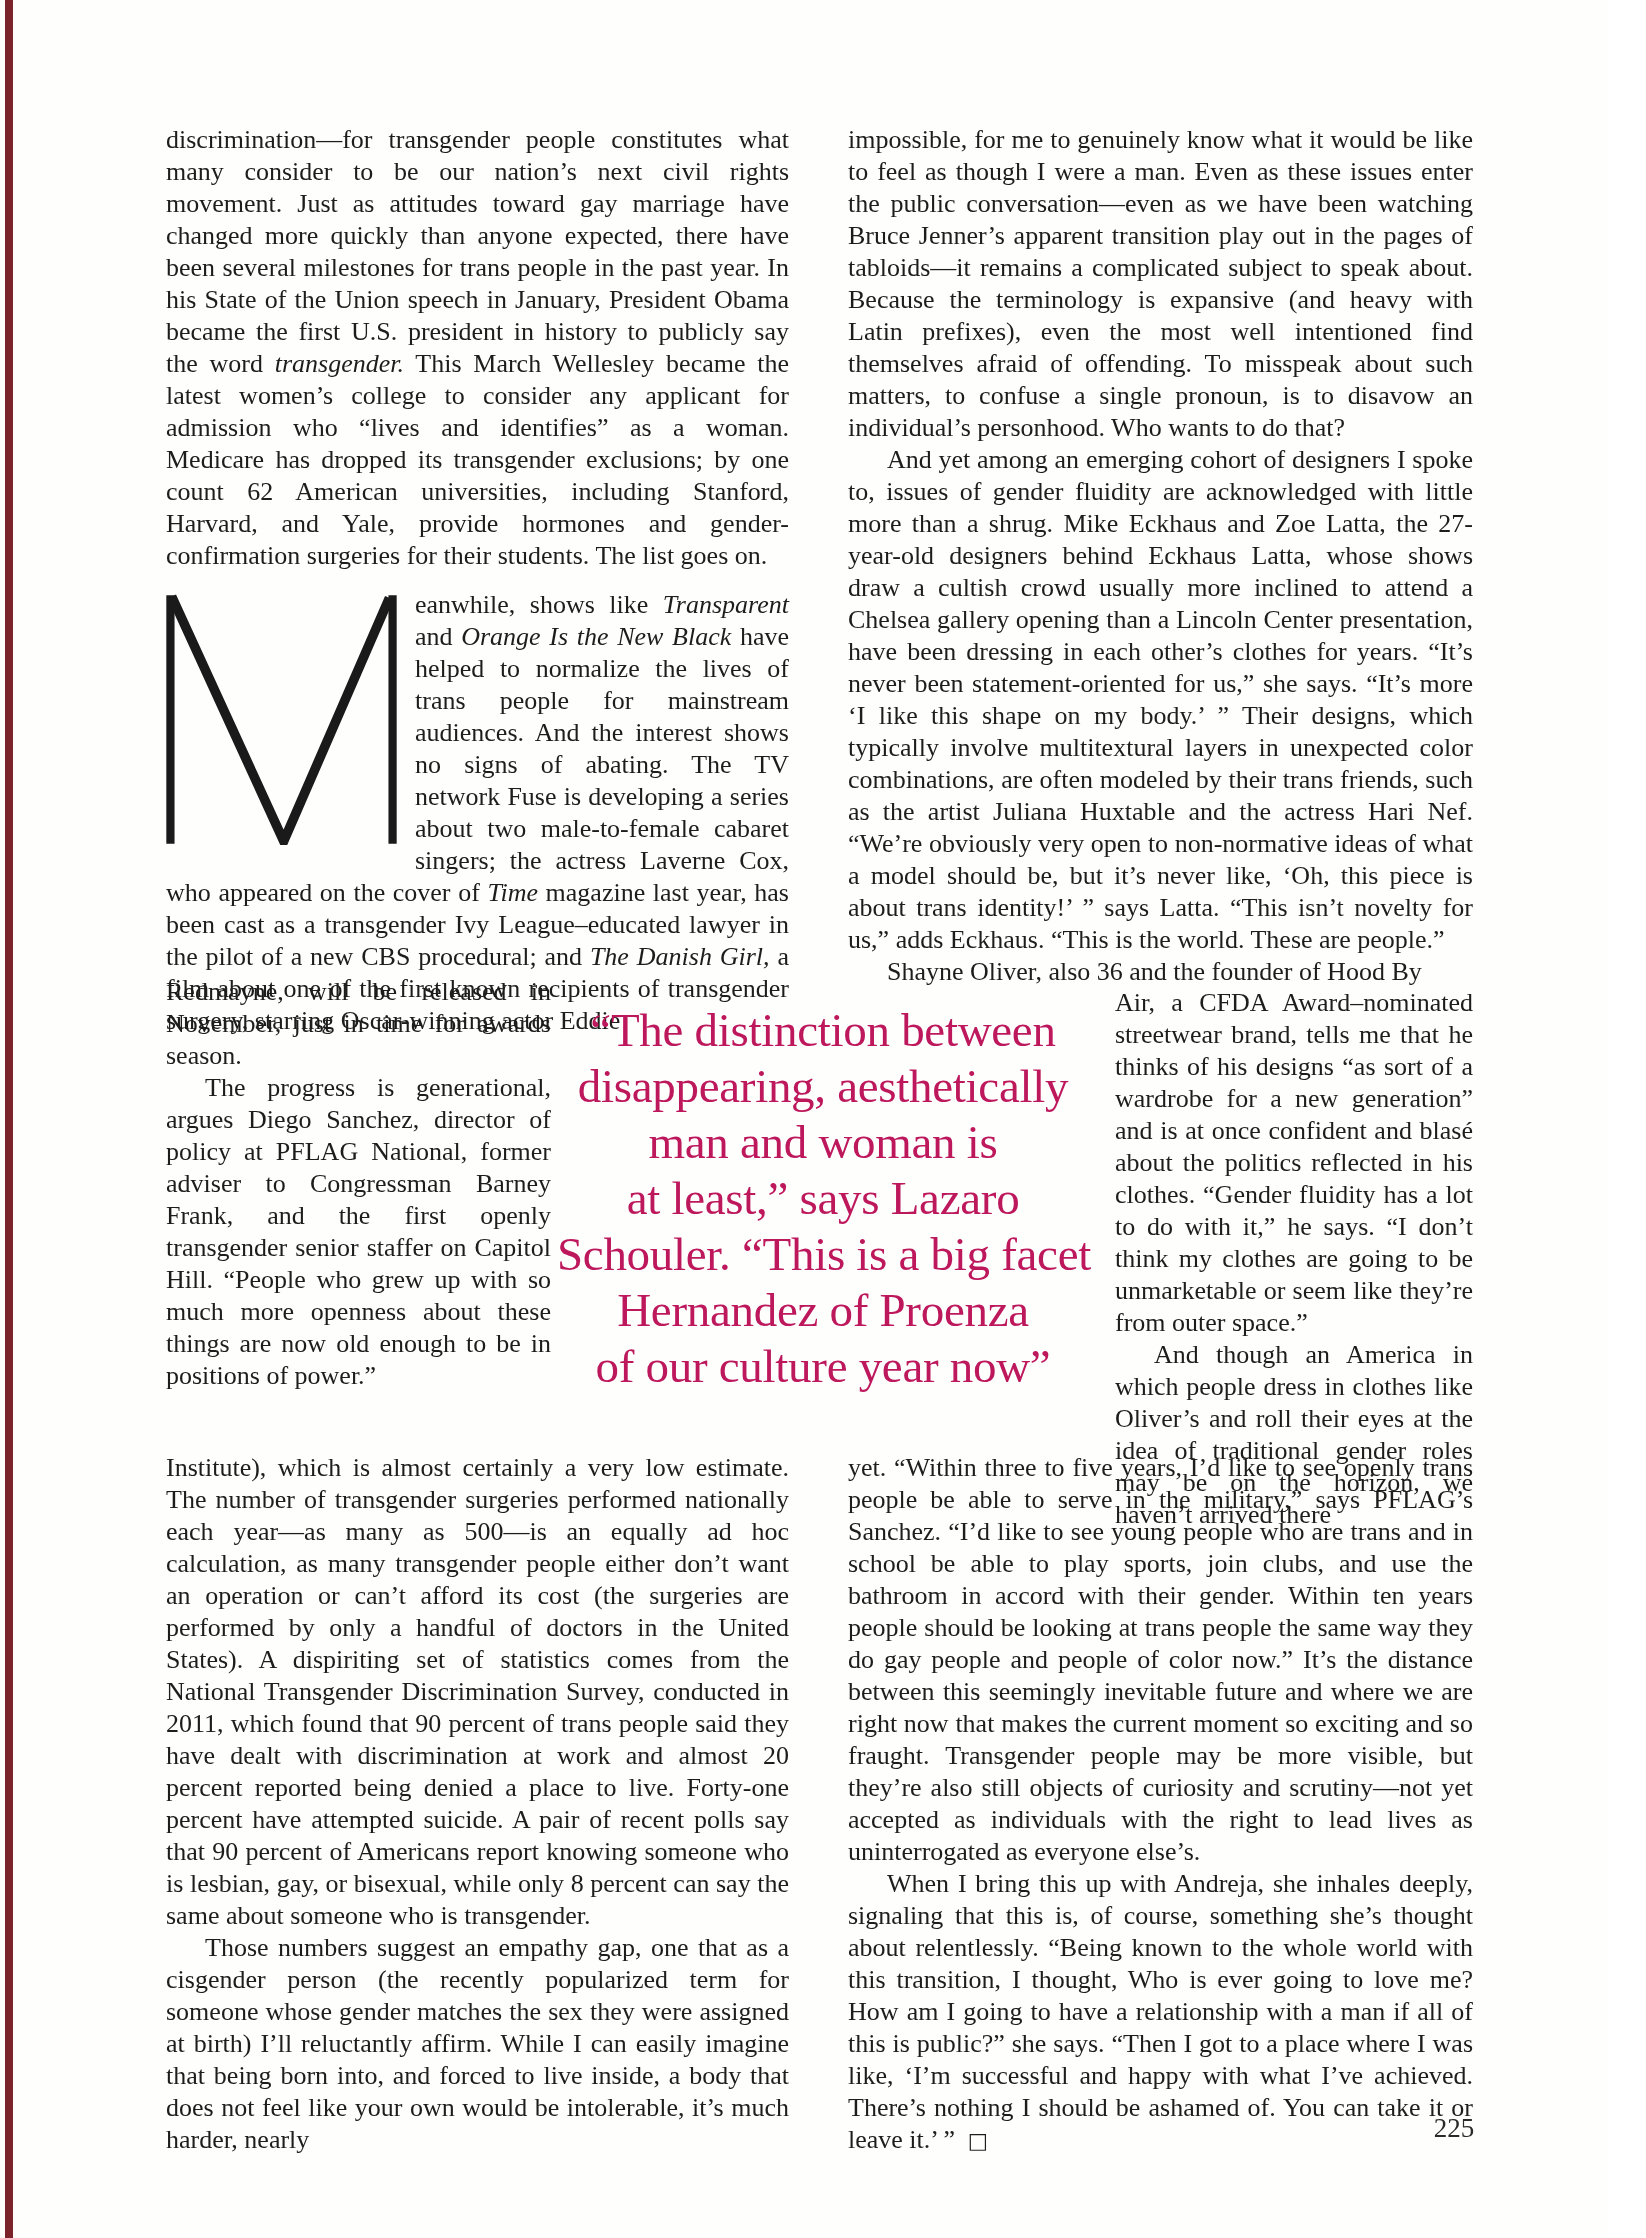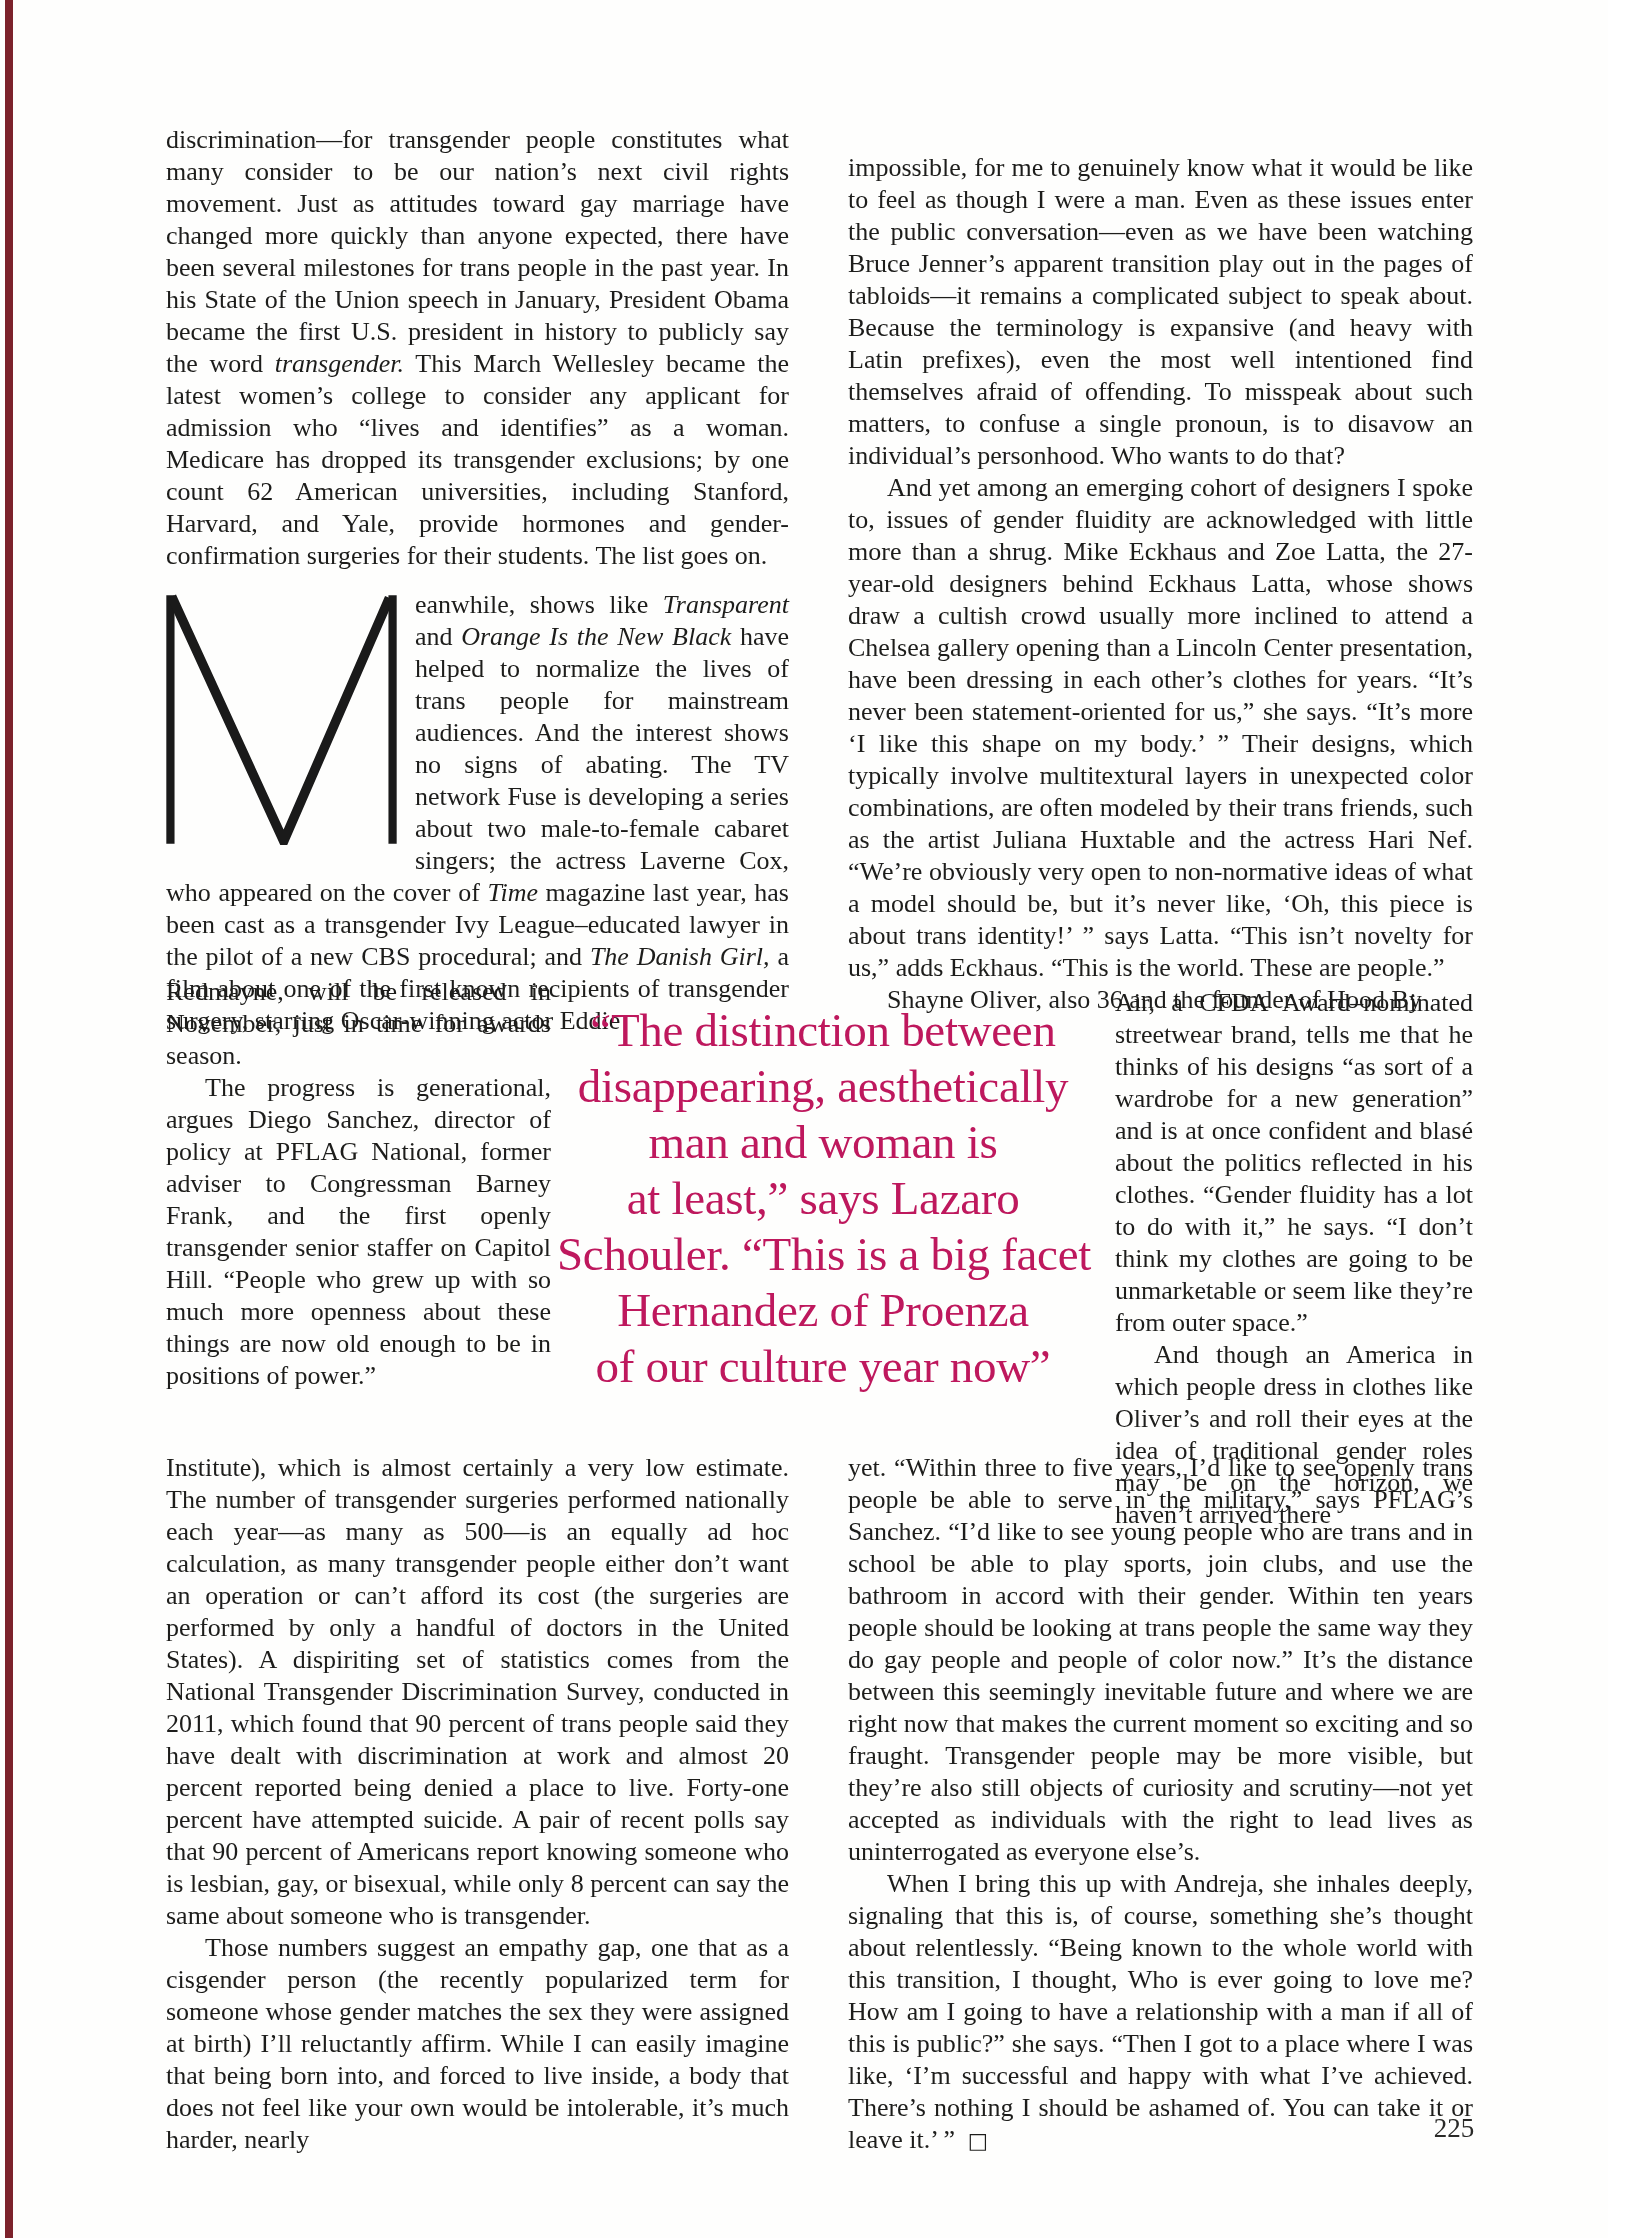--- a/index.html
+++ b/index.html
@@ -26,21 +26,21 @@
   #col-left-top{left:166px;top:124px;width:623px;}
   .drop-section{margin-top:16.5px;}
   .drop-cap-wrap{
     float:left;
     width:231px;height:251px;
     margin:5px 18px 2.5px 0;
   }
   .drop-cap-wrap svg{display:block;width:231px;height:251px;}
   #col-left-narrow{left:166px;top:976px;width:385px;}
   #col-left-bottom{left:166px;top:1452px;width:623px;}
-  #col-right-top{left:848px;top:124px;width:625px;margin-top:28px;}
+  #col-right-top{left:848px;top:124px;width:625px;}
   #col-right-narrow{left:1115px;top:987px;width:358px;}
   #col-right-bottom{left:848px;top:1452px;width:625px;}
   .pull-quote{
     position:absolute;left:557px;top:1002px;width:532px;
     text-align:center;
     font-size:47px;
     line-height:56px;
     letter-spacing:-0.3px;
     color:#be185d;
   }

